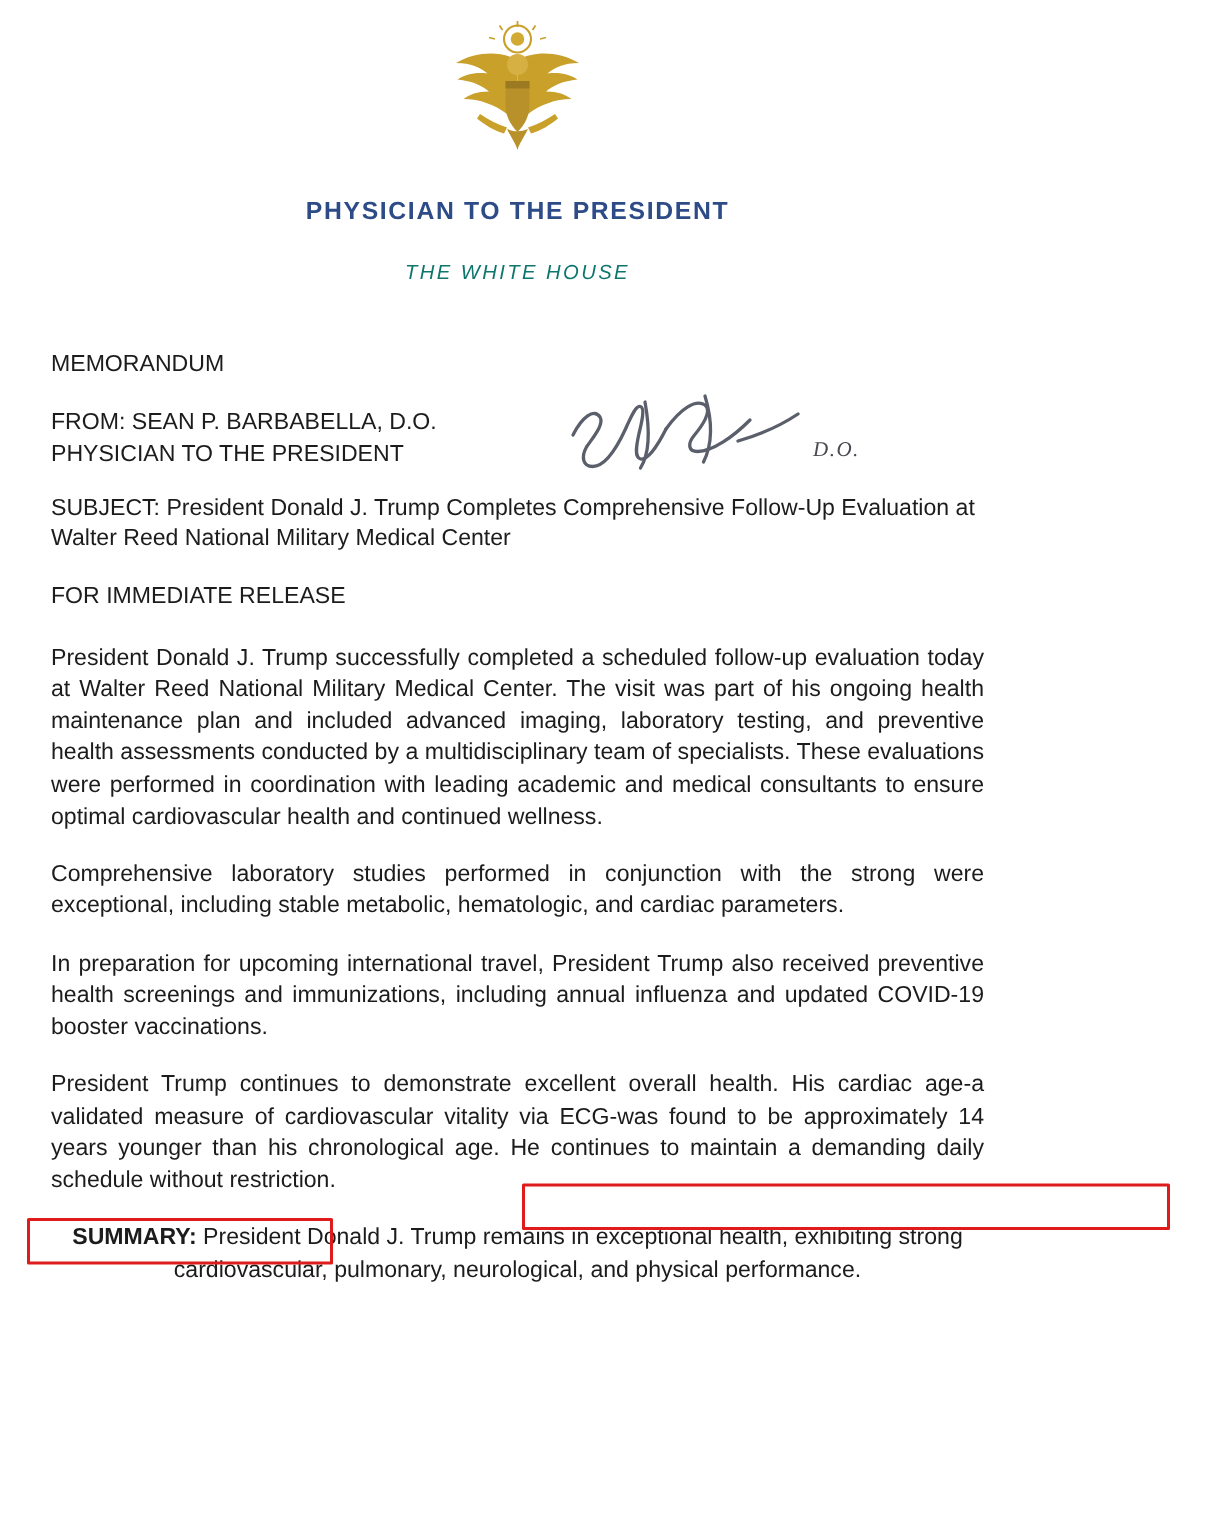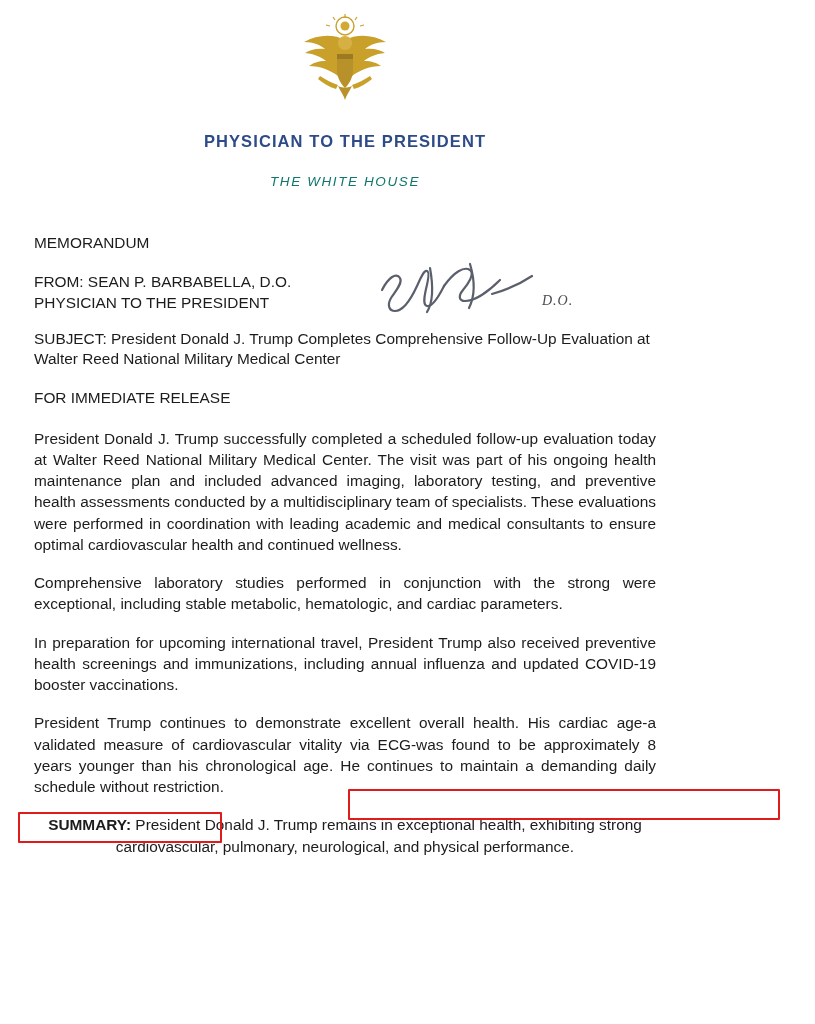--- a/index.html
+++ b/index.html
@@ -172,21 +172,21 @@
       <span class="sig-suffix">D.O.</span>
     </div>
 
     <p class="subject">SUBJECT: President Donald J. Trump Completes Comprehensive Follow-Up Evaluation at Walter Reed National Military Medical Center</p>
 
     <p class="line">FOR IMMEDIATE RELEASE</p>
 
     <p class="para">President Donald J. Trump successfully completed a scheduled follow-up evaluation today at Walter Reed National Military Medical Center. The visit was part of his ongoing health maintenance plan and included advanced imaging, laboratory testing, and preventive health assessments conducted by a multidisciplinary team of specialists. These evaluations were performed in coordination with leading academic and medical consultants to ensure optimal cardiovascular health and continued wellness.</p>
     <p class="para">Comprehensive laboratory studies performed in conjunction with the strong were exceptional, including stable metabolic, hematologic, and cardiac parameters.</p>
     <p class="para">In preparation for upcoming international travel, President Trump also received preventive health screenings and immunizations, including annual influenza and updated COVID-19 booster vaccinations.</p>
-    <p class="para">President Trump continues to demonstrate excellent overall health. His cardiac age-a validated measure of cardiovascular vitality via ECG-was found to be approximately  8 years younger than his chronological age. He continues to maintain a demanding daily schedule without restriction.</p>
+    <p class="para">President Trump continues to demonstrate excellent overall health. His cardiac age-a validated measure of cardiovascular vitality via ECG-was found to be approximately  14 years younger than his chronological age. He continues to maintain a demanding daily schedule without restriction.</p>
 
     <p class="para summary no-justify"><strong>SUMMARY:</strong><span> President Donald J. Trump remains in exceptional health, exhibiting strong cardiovascular, pulmonary, neurological, and physical performance.</span></p>
   </div>
 
   <div class="redbox" id="redbox-a"></div>
   <div class="redbox" id="redbox-b"></div>
 
 </div>
 
 </body></html>

